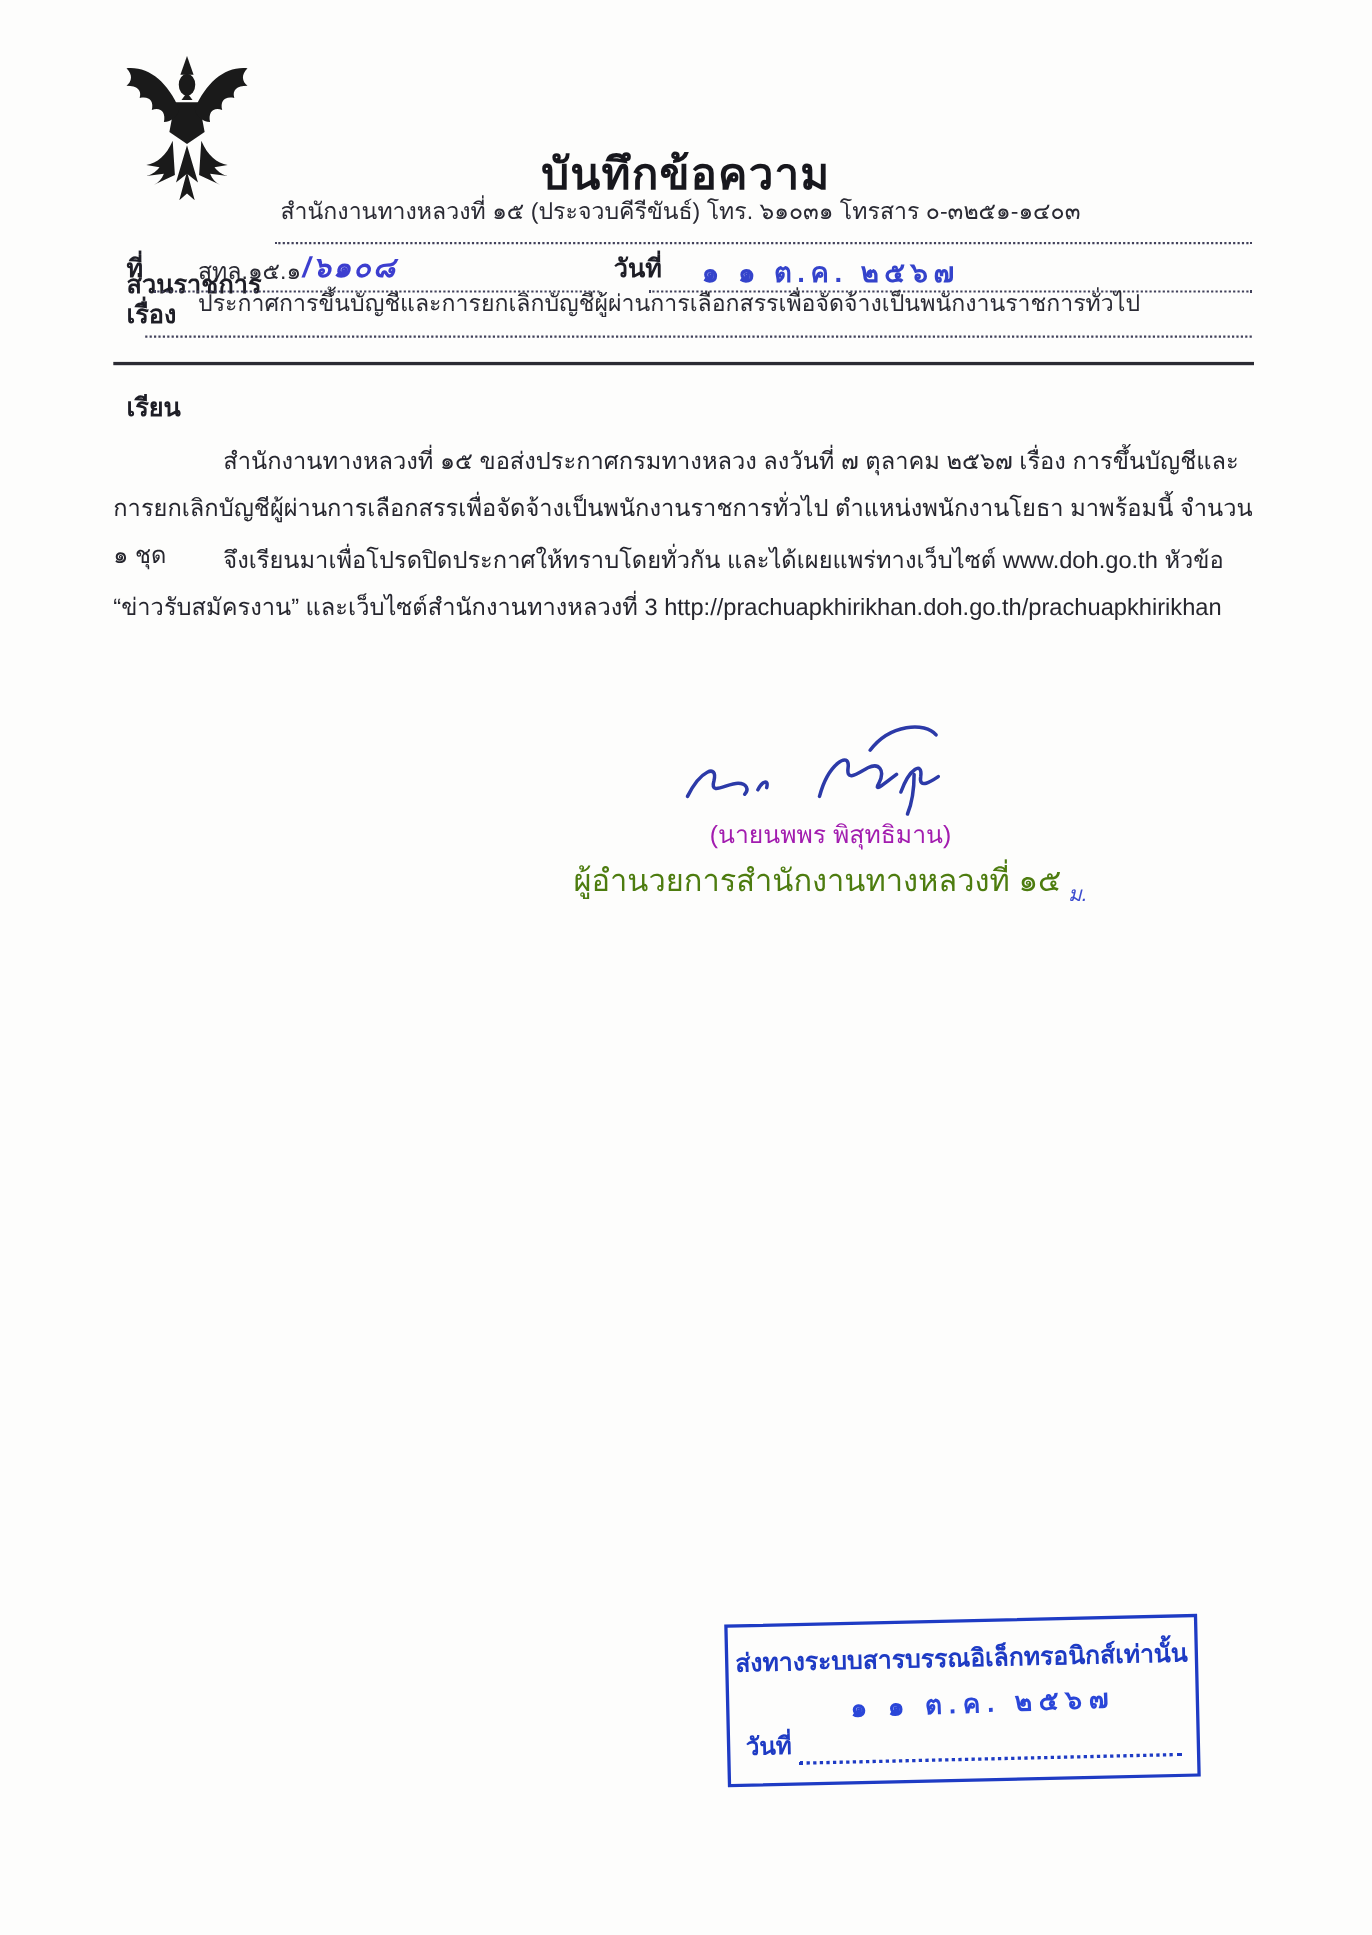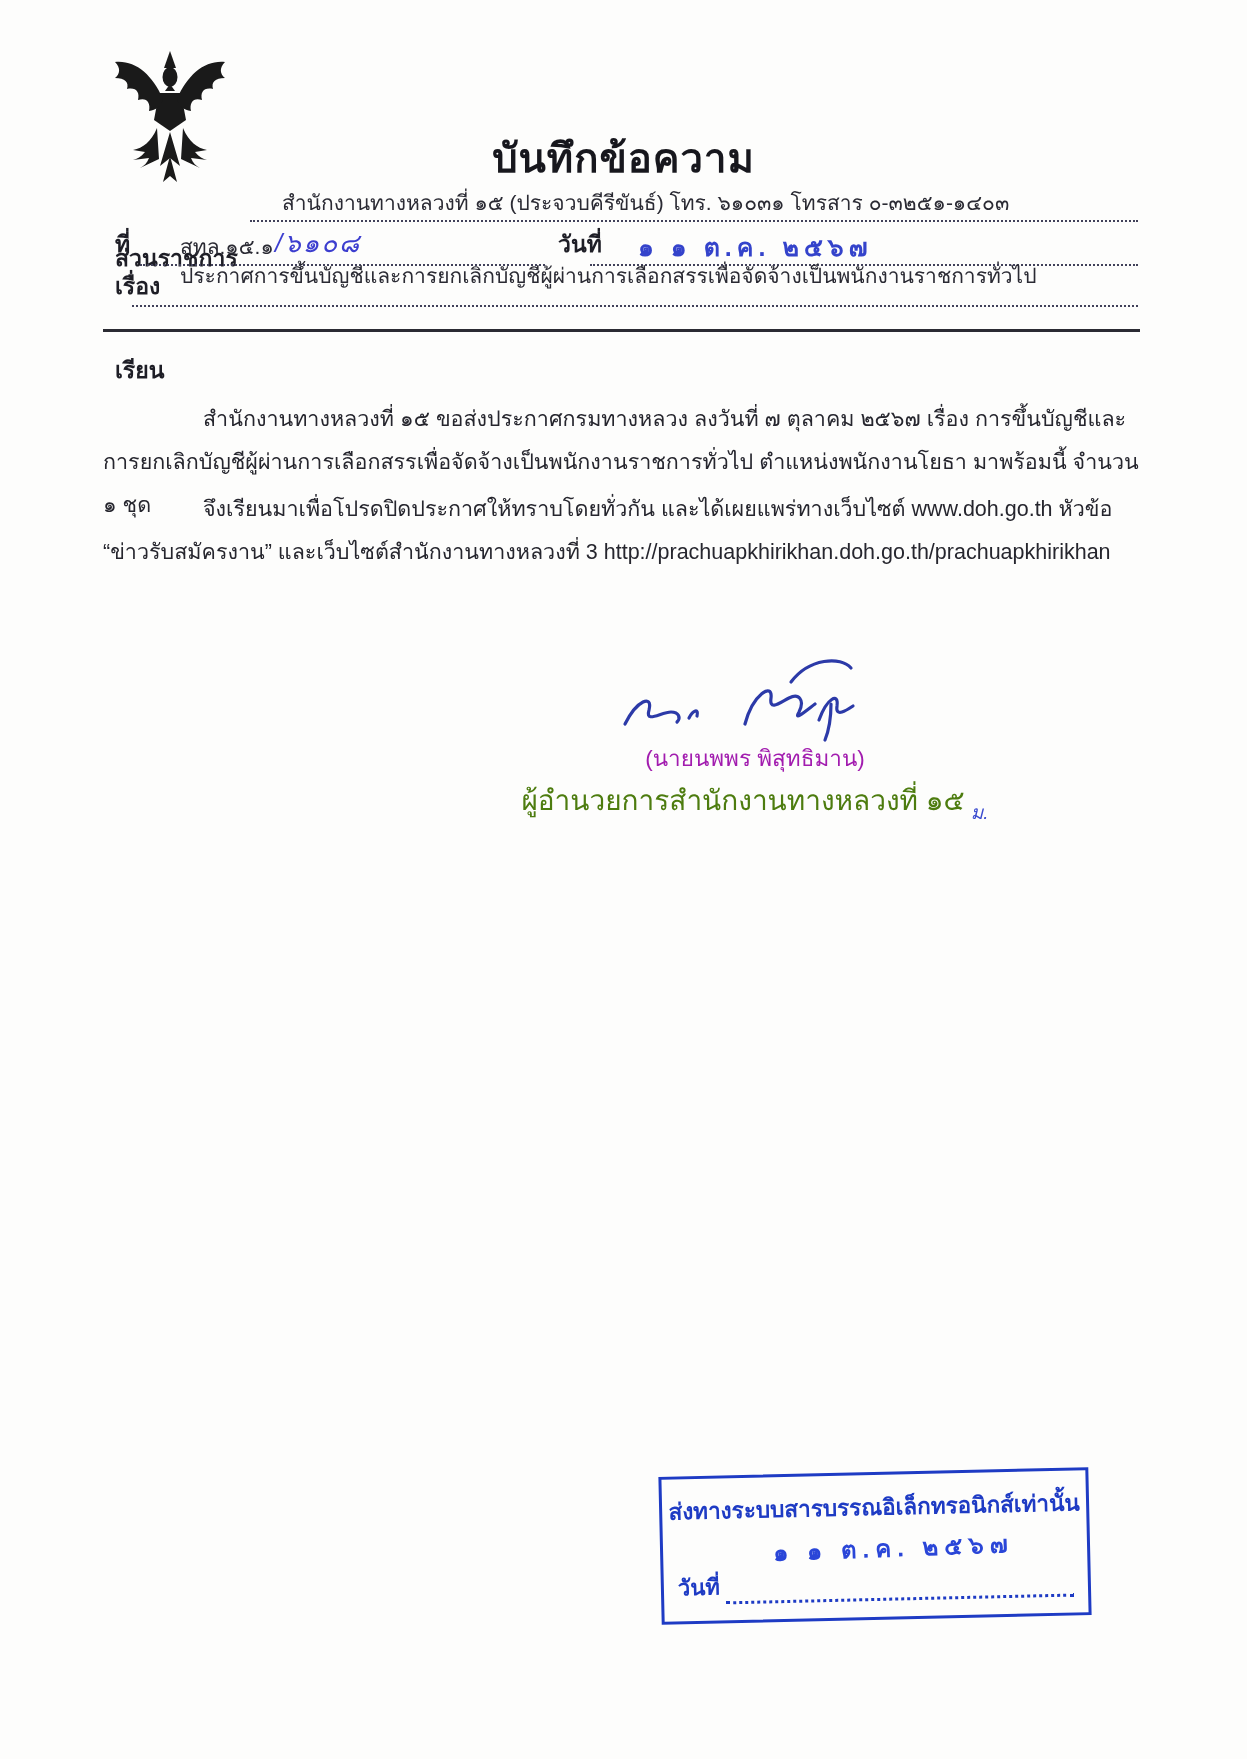--- a/index.html
+++ b/index.html
@@ -80,26 +80,26 @@
         <path d="M78 80 C84 94 92 100 102 102 l-12 2 c4 5 8 7 12 8 l-16 -2 c2 5 5 8 9 10 l-19 -9 z"></path>
         <path d="M65 84 l-10 34 10 -8 10 8 z"></path>
         <path d="M65 108 l-7 26 7 -6 7 6 z"></path>
       </g>
     </svg>
   </div>
 
   <div class="abs title">บันทึกข้อความ</div>
 
   <span class="abs lbl" style="left:115px;top:196px;margin-top:44px;">ส่วนราชการ</span>
-  <span class="abs val" style="left:255px;top:186px;margin-left:27px;">สำนักงานทางหลวงที่ ๑๕  (ประจวบคีรีขันธ์) โทร. ๖๑๐๓๑  โทรสาร ๐-๓๒๕๑-๑๔๐๓</span>
+  <span class="abs val" style="left:255px;top:175px;">สำนักงานทางหลวงที่ ๑๕  (ประจวบคีรีขันธ์) โทร. ๖๑๐๓๑  โทรสาร ๐-๓๒๕๑-๑๔๐๓</span>
   <div class="dot" style="left:250px;width:888px;top:220px;"></div>
 
   <span class="abs lbl" style="left:115px;top:226px;">ที่</span>
   <span class="abs val" style="left:180px;top:230px;">สทล.๑๕.๑</span>
-  <span class="abs blue-hand" style="left:275px;top:222px;">/๖๑๐๘</span>
+  <span class="abs blue-hand" style="left:275px;top:222px;font-weight:bold;">/๖๑๐๘</span>
   <div class="dot" style="left:140px;width:405px;top:264px;"></div>
 
   <span class="abs lbl" style="left:558px;top:226px;">วันที่</span>
   <span class="abs date-stamp" style="left:638px;top:227px;">๑ ๑  ต.ค.  ๒๕๖๗</span>
   <div class="dot" style="left:590px;width:548px;top:264px;"></div>
 
   <span class="abs lbl" style="left:115px;top:268px;">เรื่อง</span>
   <span class="abs val" style="left:180px;top:259px;text-align:center;">ประกาศการขึ้นบัญชีและการยกเลิกบัญชีผู้ผ่านการเลือกสรรเพื่อจัดจ้างเป็นพนักงานราชการทั่วไป</span>
   <div class="dot" style="left:132px;width:1006px;top:305px;"></div>
 

